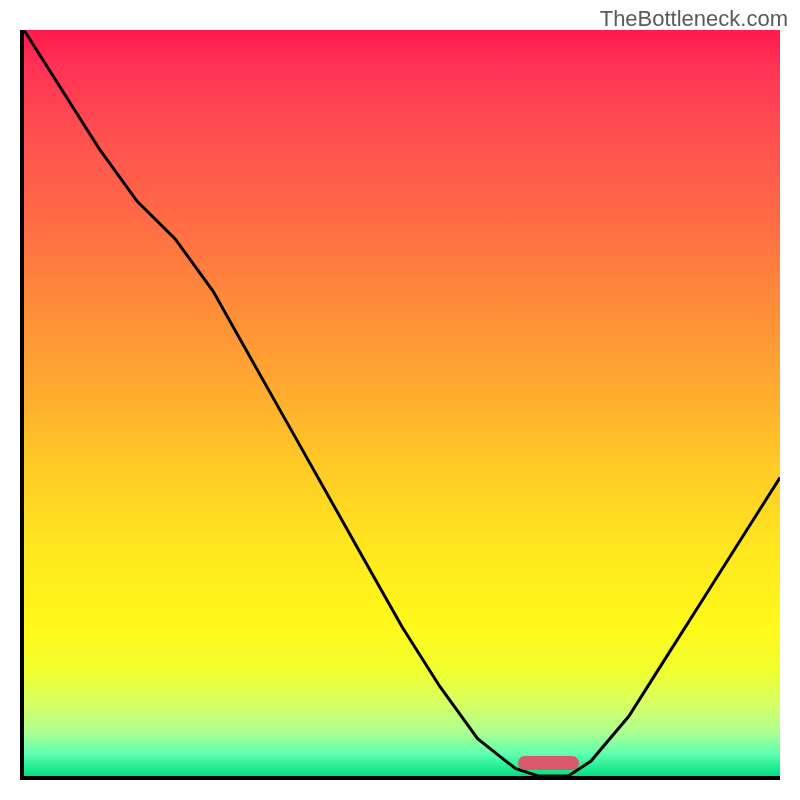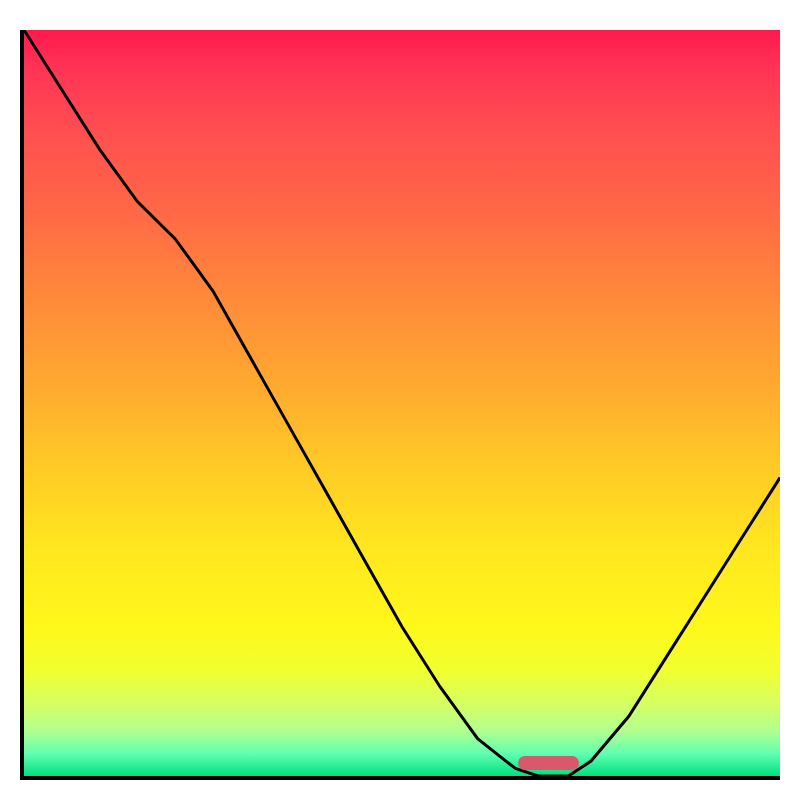--- a/index.html
+++ b/index.html
@@ -61,19 +61,20 @@
     position: absolute;
     height: 14px;
     background: #d9586b;
     border-radius: 7px;
   }
 </style>
 </head>
 <body>
 
 <div class="container">
+  <div class="watermark">TheBottleneck.com</div>
   <div class="chart-area">
     <svg class="curve" viewBox="0 0 760 750" preserveAspectRatio="none">
       <path id="curve-path" fill="none" stroke="#000000" stroke-width="3" d="M0.0 0.0 L38.0 60.0 L76.0 120.0 L114.0 172.5 L152.0 210.0 L190.0 262.5 L228.0 330.0 L266.0 397.5 L304.0 465.0 L342.0 532.5 L380.0 600.0 L418.0 660.0 L456.0 712.5 L494.0 742.5 L516.8 750.0 L547.2 750.0 L570.0 735.0 L608.0 690.0 L646.0 630.0 L684.0 570.0 L722.0 510.0 L760.0 450.0"></path>
     </svg>
     <div class="optimal-marker" id="opt-marker" style="left: 494px; width: 60.8px; bottom: 6px;"></div>
   </div>
 </div>
 
 </body></html>

